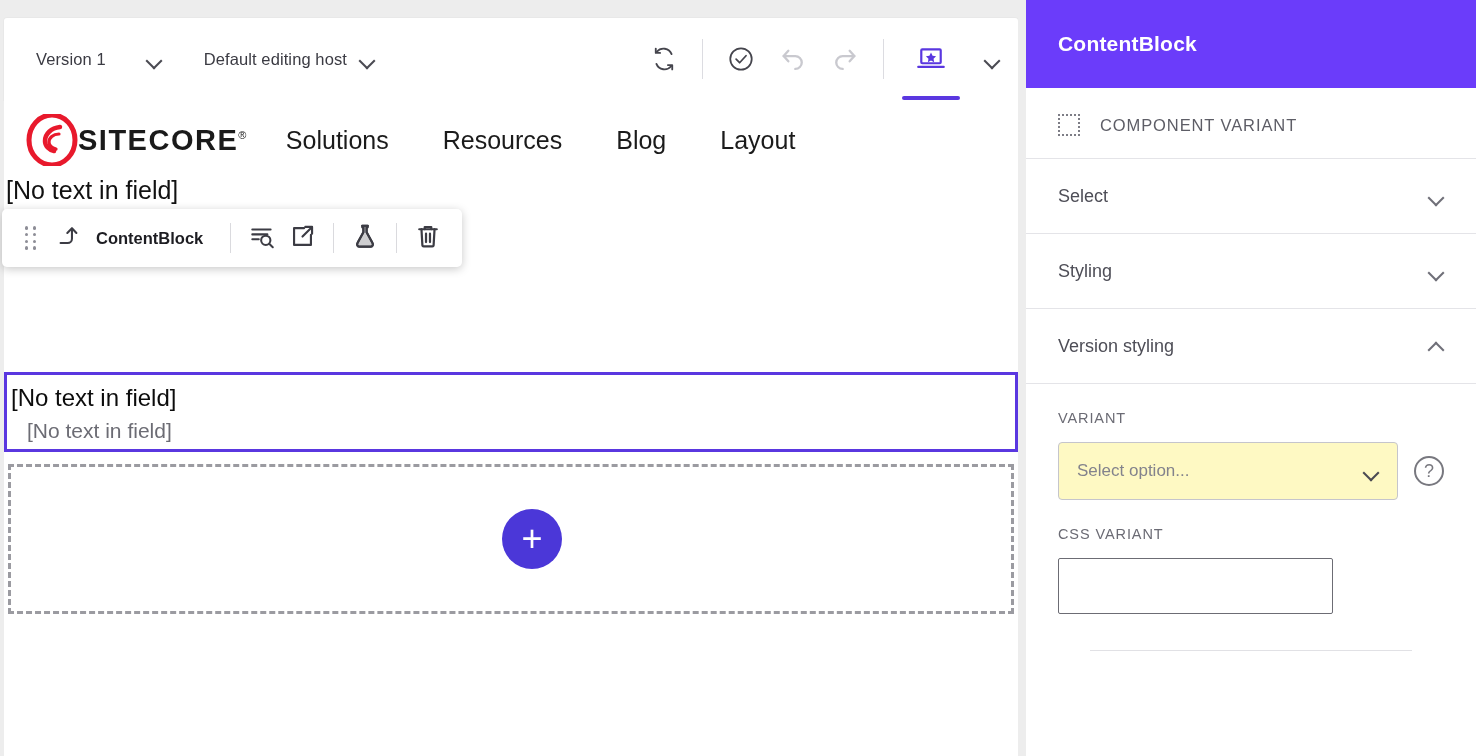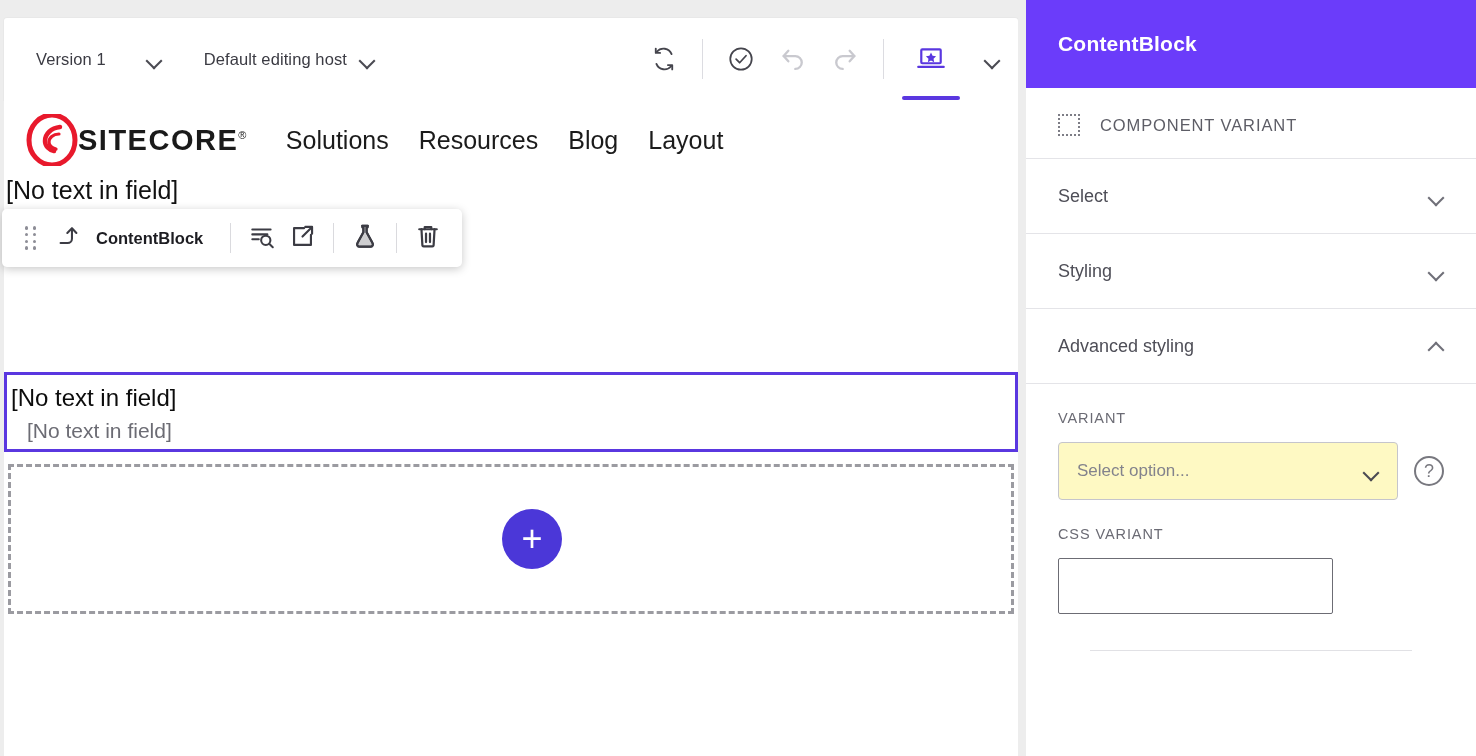--- a/index.html
+++ b/index.html
@@ -77,21 +77,21 @@
   .site-nav {
     display: flex; align-items: center; height: 80px; padding-left: 22px; gap: 0;
   }
   .logo-wrap { display: flex; align-items: center; }
   .logo-mark { width: 52px; height: 52px; }
   .logo-text {
     font-family: "Liberation Sans", sans-serif;
     font-weight: bold; font-size: 29px; letter-spacing: 1.5px; color: #1a1a1a;
   }
   .logo-reg { font-size: 11px; vertical-align: super; font-weight: normal; }
-  .nav-links { display: flex; align-items: flex-end; gap: 30px; margin-left: 38px; }
+  .nav-links { display: flex; align-items: flex-end; gap: 54px; margin-left: 38px; }
   .nav-links a {
     font-size: 25px; color: #1b1b1b; text-decoration: none; font-weight: 400;
   }
   .hero-ghost {
     font-size: 25px; color: #111; padding-left: 2px; margin-top: -4px;
     white-space: nowrap;
   }
 
   
   .comp-toolbar {
@@ -417,21 +417,21 @@
         <span class="lbl">Select</span>
         <span class="chev"></span>
       </div>
 
       <div class="acc-row">
         <span class="lbl">Styling</span>
         <span class="chev"></span>
       </div>
 
       <div class="acc-row">
-        <span class="lbl">Advanced styling</span>
+        <span class="lbl">Version styling</span>
         <span class="chev up"></span>
       </div>
 
       <div class="acc-body">
 
         <div class="field-label">VARIANT</div>
         <div class="select-row">
           <div class="select-box">
             <span class="val">Select option...</span>
             <span class="chev"></span>

